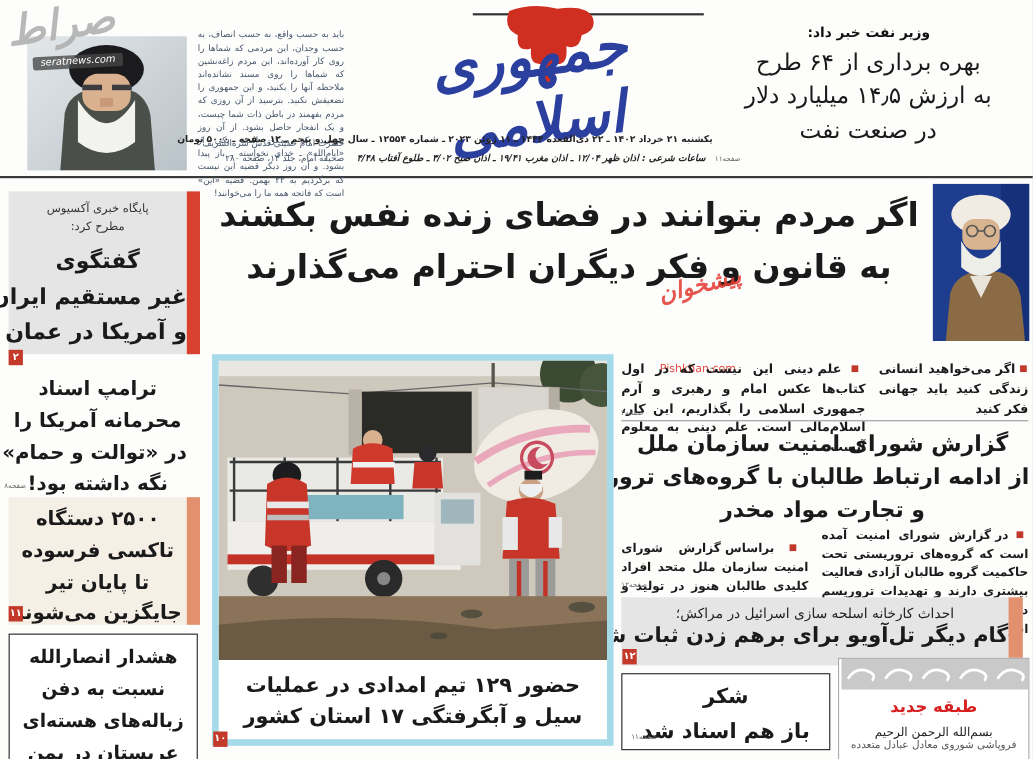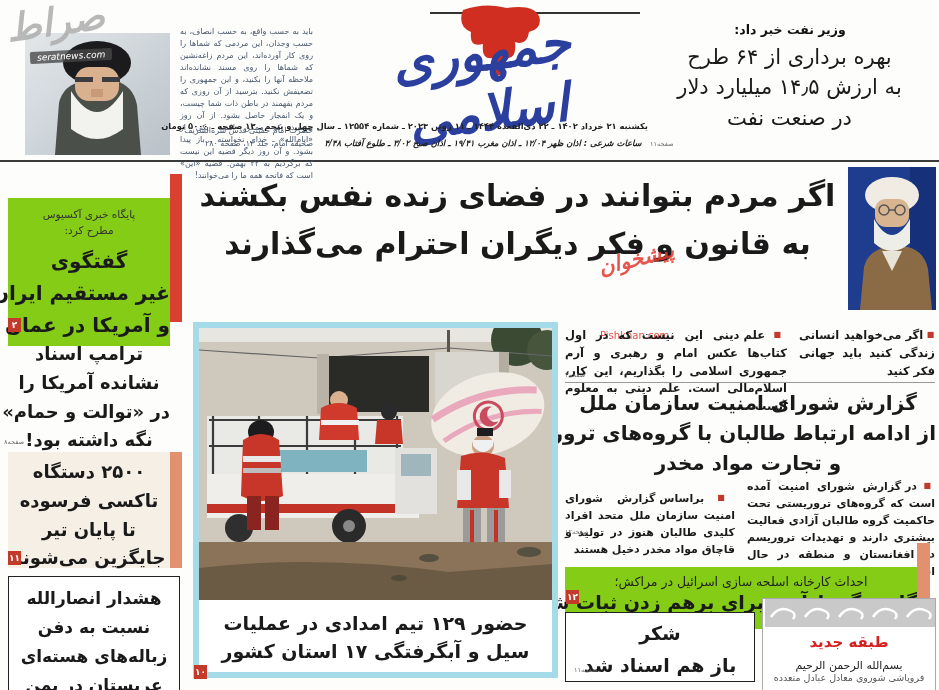--- a/index.html
+++ b/index.html
@@ -19,21 +19,21 @@
   .rule{background:#3a3a3a;}
   
   .lead-kicker{font-size:16px;font-weight:bold;}
   .lead-line{font-size:30px;font-weight:900;line-height:1.6;letter-spacing:-0.5px;white-space:nowrap;}
   .wm-fa{font-size:21px;font-style:italic;font-weight:bold;color:#e23a30;opacity:.85;}
   .wm-en{font-size:10px;color:#e23a30;opacity:.9;}
   .bullet{font-size:11.5px;font-weight:bold;line-height:1.55;text-align:justify;}
   .bullet .sq{color:#c0392b;font-size:8px;vertical-align:2px;}
   .un-line{font-size:20px;font-weight:800;line-height:1.5;white-space:nowrap;}
   
-  .graybox{background:#84cc16;margin-top:24px;}
+  .graybox{background:#e5e5e5;}
   .warmbox{background:#f6efe6;}
   .box-kicker{font-size:10.5px;color:#333;line-height:1.5;}
   .box-line{font-size:18px;font-weight:bold;line-height:1.6;white-space:nowrap;}
   .badge{background:#c43a2a;color:#fff;font-size:9px;font-weight:bold;
          width:13px;height:14px;line-height:14px;text-align:center;}
   .redbar{background:#d8402f;}
   .salmonbar{background:#e2906e;}
   .borderbox{border:1.5px solid #222;background:#fff;}
   .caption-line{font-size:19px;font-weight:800;line-height:1.45;white-space:nowrap;}
   .sugar-line{font-size:19px;font-weight:bold;line-height:1.7;white-space:nowrap;}
@@ -108,21 +108,21 @@
       <div class="box-line" style="font-size:20px;">گفتگوی</div>
       <div class="box-line" style="font-size:20px;">غیر مستقیم ایران</div>
       <div class="box-line" style="font-size:20px;">و آمریکا در عمان</div>
     </div>
   </div>
   <div class="abs redbar" style="left:170px;top:174px;width:12px;height:148px;"></div>
   <div class="abs badge" style="left:8px;top:318px;">۲</div>
 
   <div class="abs ctr" style="left:8px;top:340px;width:162px;">
     <div class="box-line" style="font-weight:800;">ترامپ اسناد</div>
-    <div class="box-line" style="font-weight:800;">نشانده آمریکا را</div>
+    <div class="box-line" style="font-weight:800;">محرمانه آمریکا را</div>
     <div class="box-line" style="font-weight:800;">در «توالت و حمام»</div>
     <div class="box-line" style="font-weight:800;">نگه داشته بود!</div>
   </div>
   <div class="abs pgref" style="left:4px;top:438px;">صفحه۸</div>
 
   <div class="abs warmbox" style="left:8px;top:452px;width:162px;height:116px;">
     <div class="ctr" style="padding-top:6px;">
       <div class="box-line">۲۵۰۰ دستگاه</div>
       <div class="box-line">تاکسی فرسوده</div>
       <div class="box-line">تا پایان تیر</div>

